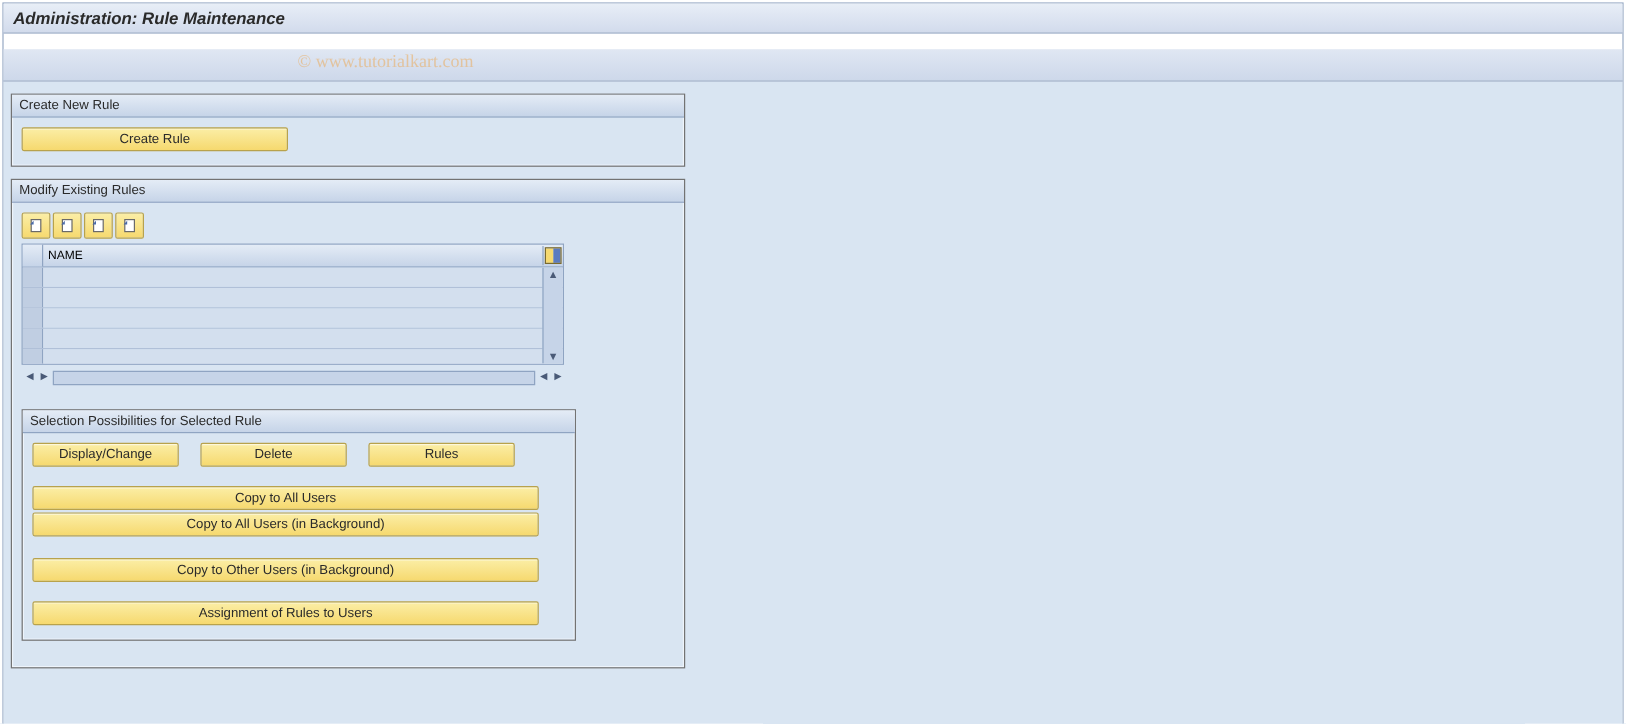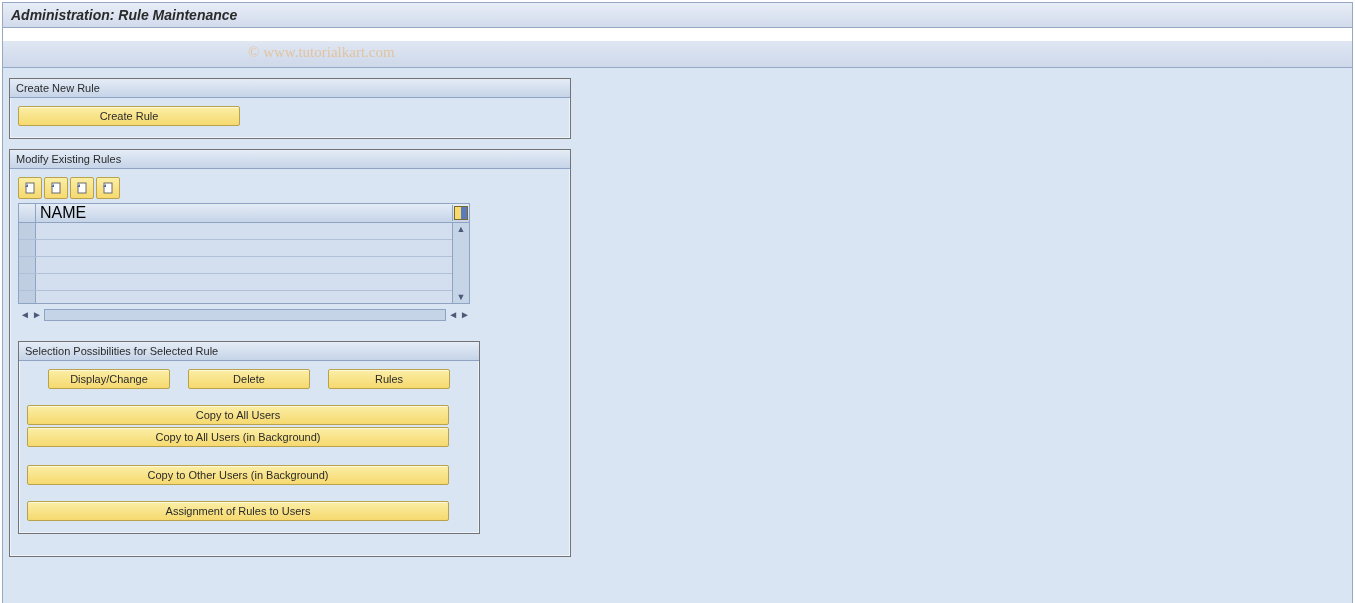--- a/index.html
+++ b/index.html
@@ -71,21 +71,21 @@
     color: #2a2a2a;
     background: linear-gradient(#fbeea6, #f6d96f);
     border: 1px solid #b8a24c;
     border-radius: 2px;
     padding: 3px 0;
     cursor: pointer;
     box-shadow: inset 0 1px 0 rgba(255,255,255,0.6);
   }
   .btn-wide { width: 220px; display:block; }
   .btn-small { width: 120px; }
-  .btn-row { display:flex; gap:18px; margin-bottom: 0; justify-content: center; }
+  .btn-row { display:flex; gap:18px; margin-bottom: 0; }
   .btn-full { width: 420px; display:block; }
   .spacer { height: 16px; }
   .icon-toolbar {
     display:flex; gap:2px; margin-bottom:4px;
   }
   .icon-btn {
     width: 22px; height: 20px;
     background: linear-gradient(#fbeea6, #f6d96f);
     border: 1px solid #b8a24c;
     border-radius: 2px;
@@ -108,21 +108,21 @@
   }
   .sel-col {
     width: 16px;
     border-right: 1px solid #8fa4c2;
     height: 100%;
     background: linear-gradient(#e4ecf6, #c6d4e8);
   }
   .name-col {
     flex: 1;
     padding-left: 4px;
-    font-size: 16px;
+    font-size: 10px;
   }
   .cfg-col {
     width: 16px;
     height: 16px;
     border-left: 1px solid #8fa4c2;
     display:flex; align-items:center; justify-content:center;
     cursor:pointer;
   }
   .cfg-icon {
     width:12px; height:12px;

